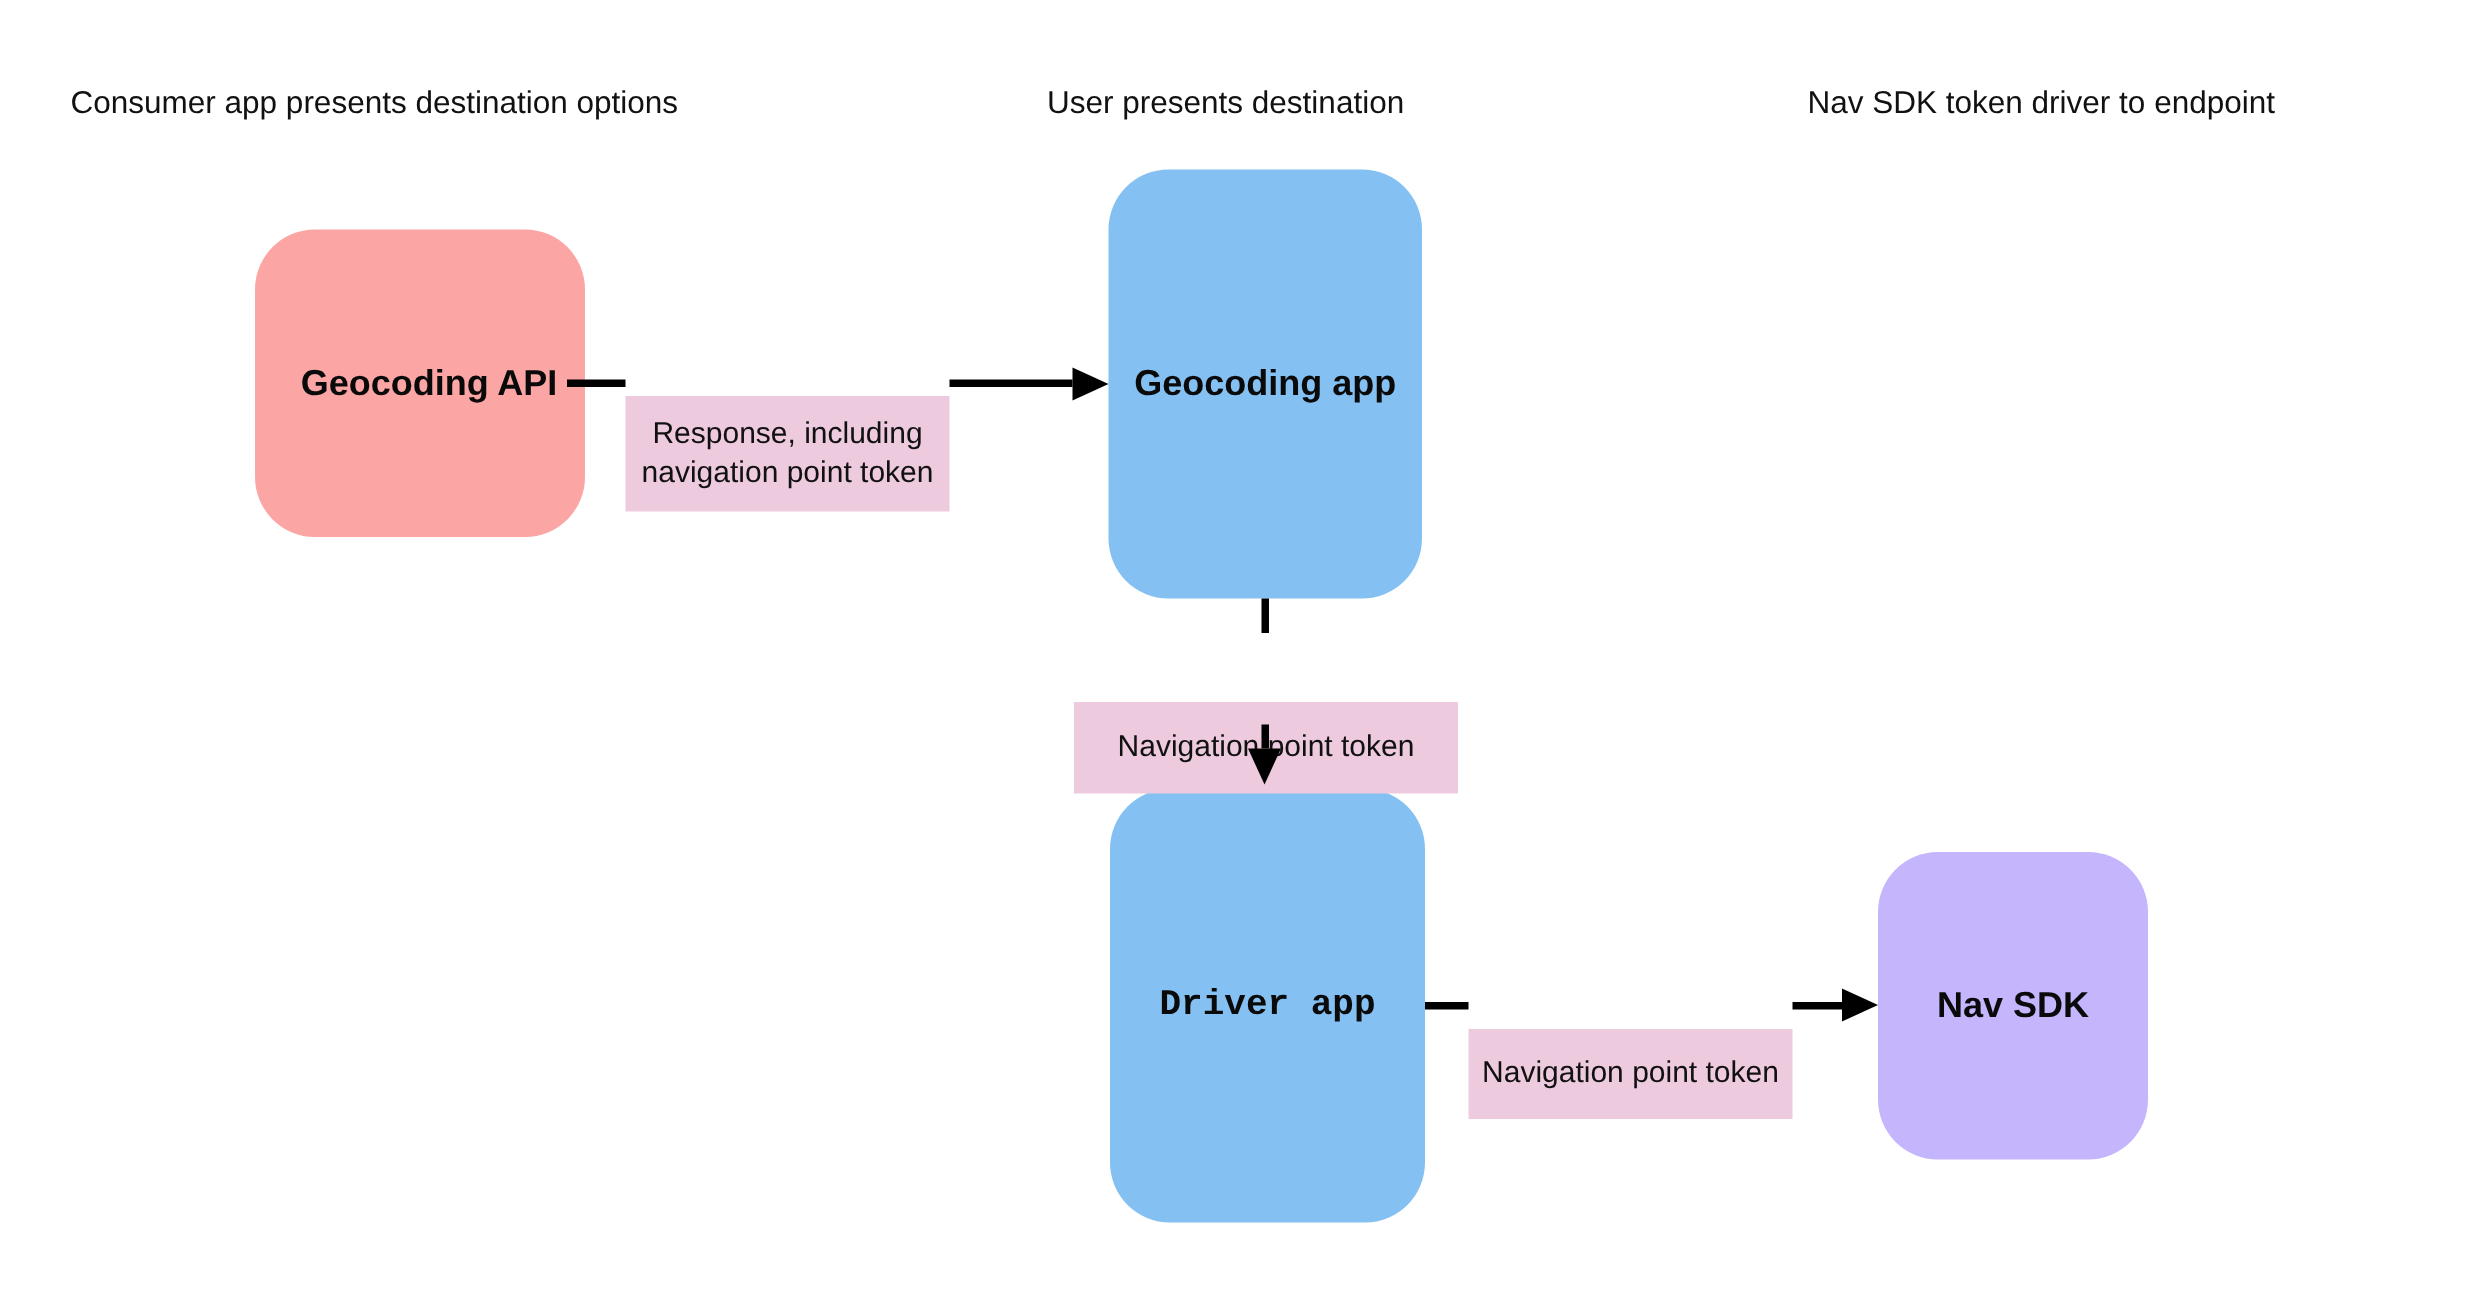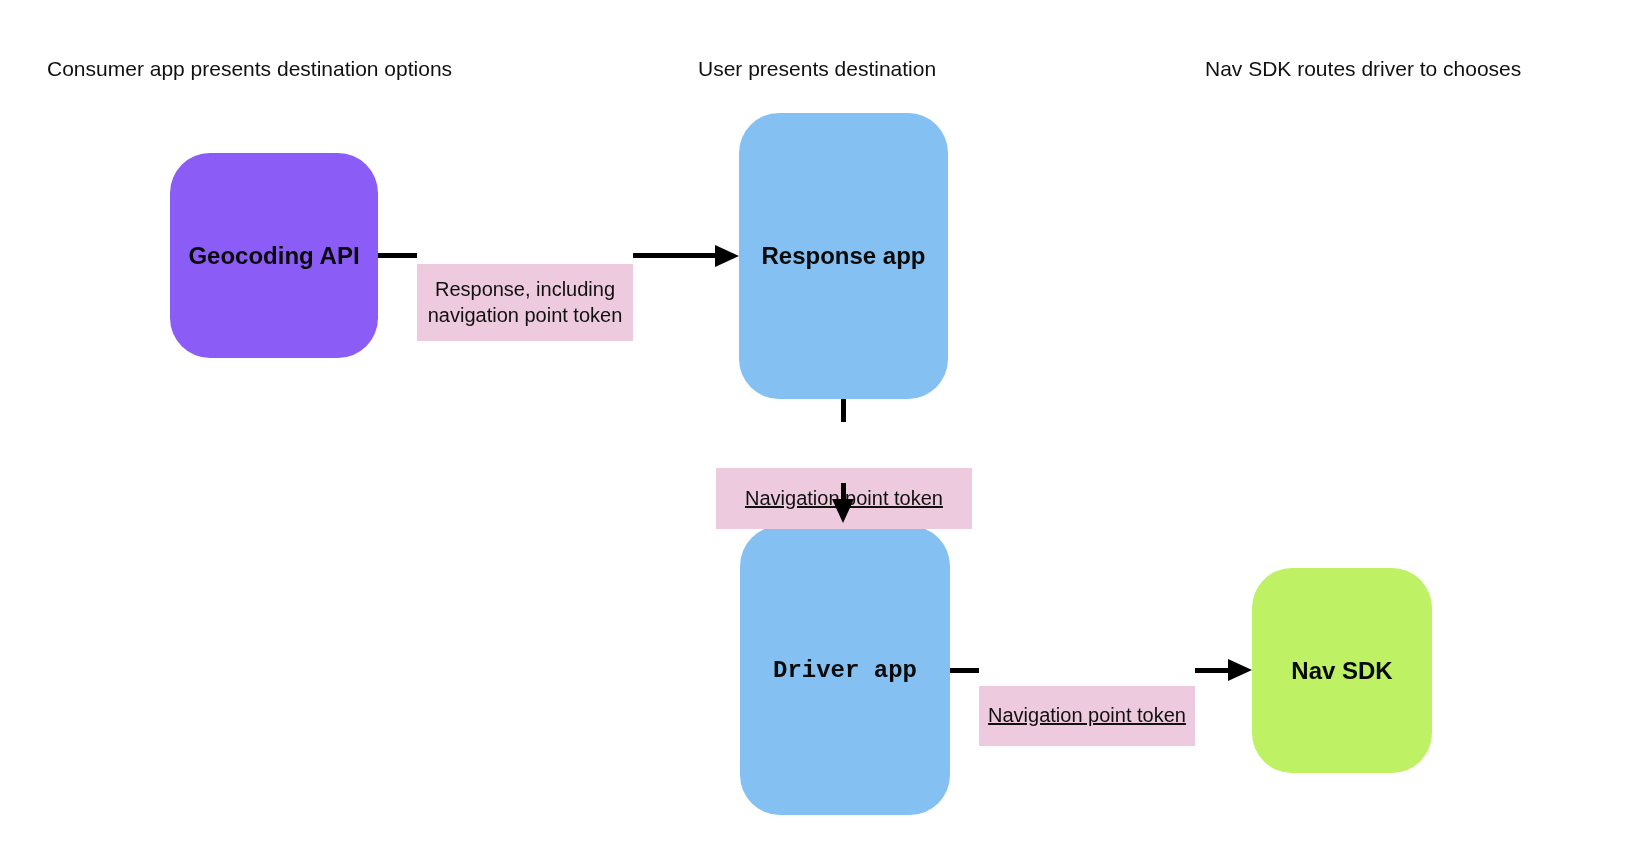--- a/index.html
+++ b/index.html
@@ -36,21 +36,21 @@
     justify-content: center;
     text-align: center;
     font-size: 20px;
     font-weight: 400;
     color: #111111;
     line-height: 1.28;
     box-sizing: border-box;
     padding: 2px 6px;
     margin-top: 46px;
   }
-  .edge-label.single { white-space: nowrap; text-decoration: underline; }
+  .edge-label.single { white-space: nowrap; }
   .hline { position: absolute; height: 5px; background: #000000; }
   .vline { position: absolute; width: 5px; background: #000000; }
   .arr-right {
     position: absolute; width: 0; height: 0;
     border-top: 11px solid transparent;
     border-bottom: 11px solid transparent;
     border-left: 24px solid #000000;
   }
   .arr-down {
     position: absolute; width: 0; height: 0;
@@ -59,29 +59,29 @@
     border-top: 24px solid #000000;
   }
 </style>
 </head>
 <body>
 
 <div class="canvas">
 
   <div class="stage-label" style="left:47px; top:57px;">Consumer app presents destination options</div>
   <div class="stage-label" style="left:698px; top:57px;">User presents destination</div>
-  <div class="stage-label" style="left:1205px; top:57px;">Nav SDK routes driver to chooses</div>
+  <div class="stage-label" style="left:1205px; top:57px;">Nav SDK token driver to endpoint</div>
 
-  <div class="node" style="left: 170px; top: 153px; width: 208px; height: 205px; background-color: #8b5cf6;">Geocoding API</div>
+  <div class="node" style="left: 170px; top: 153px; width: 208px; height: 205px; background-color: #fca5a5; padding-left: 12px;">Geocoding API</div>
 
-  <div class="node" style="left: 739px; top: 113px; width: 209px; height: 286px; background-color: rgb(132, 193, 242);">Response app</div>
+  <div class="node" style="left: 739px; top: 113px; width: 209px; height: 286px; background-color: rgb(132, 193, 242);">Geocoding app</div>
 
   <div class="node" style="left: 740px; top: 526px; width: 210px; height: 289px; background-color: rgb(132, 193, 242); font-family: Liberation Mono, monospace;">Driver app</div>
 
-  <div class="node" style="left: 1252px; top: 568px; width: 180px; height: 205px; background-color: #bef264;">Nav SDK</div>
+  <div class="node" style="left: 1252px; top: 568px; width: 180px; height: 205px; background-color: #c4b5fd;">Nav SDK</div>
 
   <div class="hline" style="left:378px; top:253px; width:39px;"></div>
   <div class="edge-label" style="left: 417px; top: 218px; width: 216px; height: 77px; background-color: rgb(237, 202, 222);">Response, including navigation point token</div>
   <div class="hline" style="left:633px; top:253px; width:82px;"></div>
   <div class="arr-right" style="left:715px; top:245px;"></div>
 
   <div class="vline" style="left:841px; top:399px; height:23px;"></div>
   <div class="edge-label single" style="left: 716px; top: 422px; width: 256px; height: 61px; background-color: rgb(237, 202, 222);">Navigation point token</div>
   <div class="vline" style="left:841px; top:483px; height:16px;"></div>
   <div class="arr-down" style="left:832px; top:499px;"></div>

